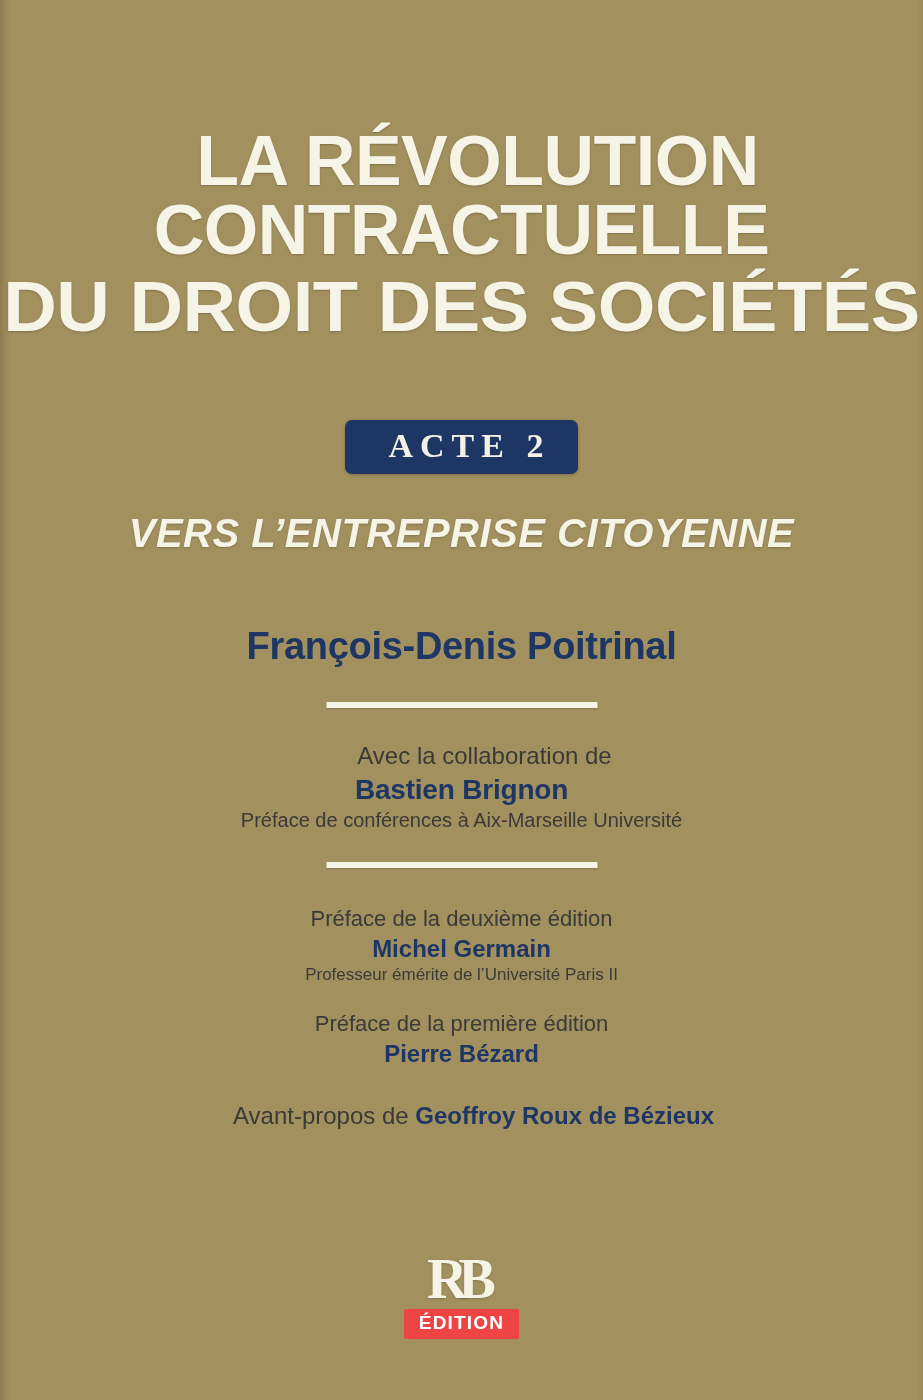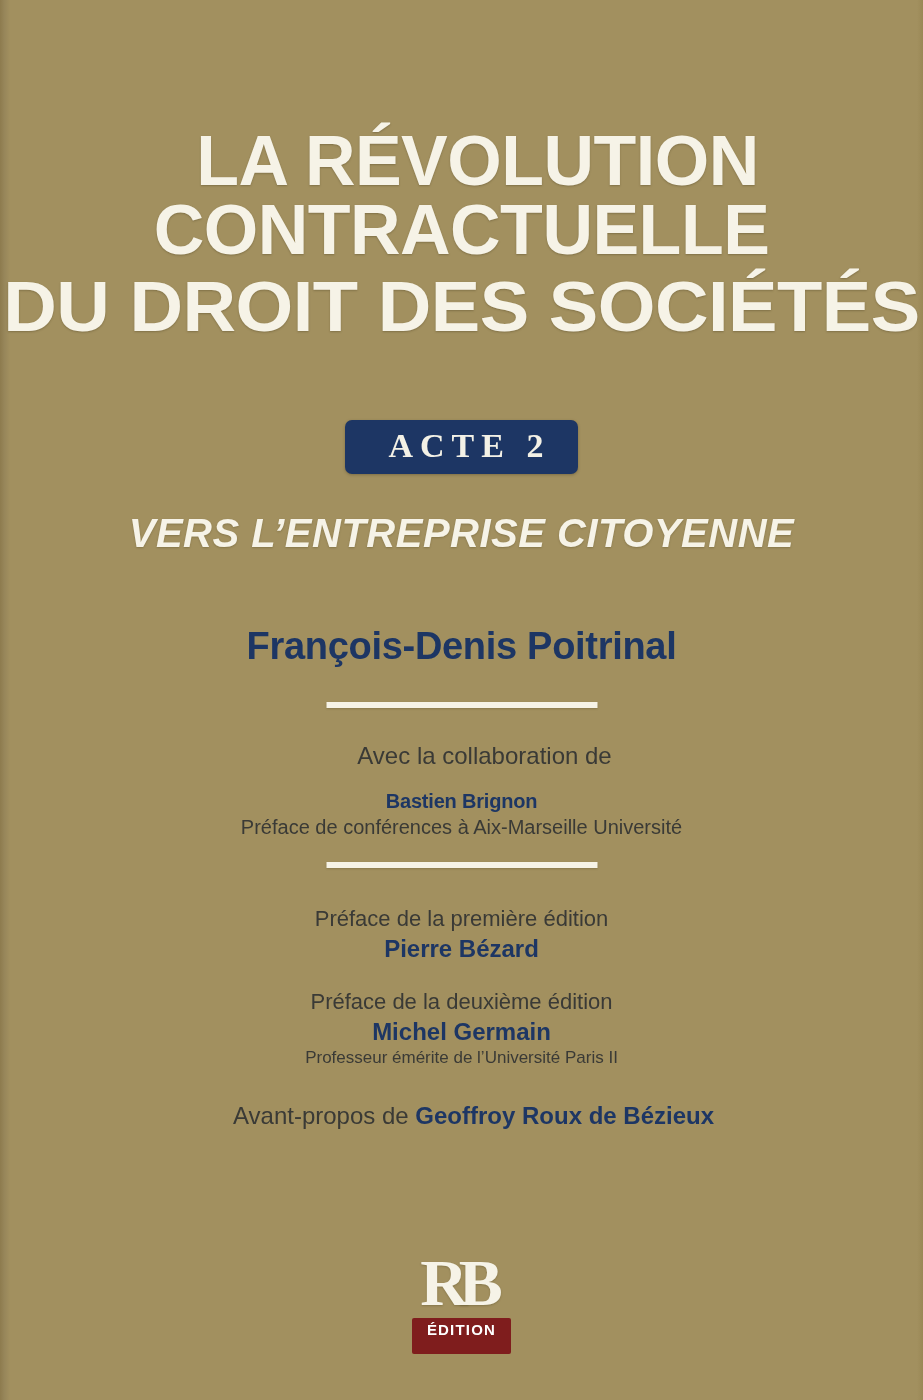--- a/index.html
+++ b/index.html
@@ -141,23 +141,23 @@
     text-align: center;
   }
   .collab-intro {
     color: #3a3a36;
     font-size: 24px;
     font-weight: 400;
     padding-left: 46px;
   }
   .collab-name {
     color: #1d3664;
-    font-size: 20px;
-    font-weight: 700;
-    margin-top: 20px;
+    font-size: 28px;
+    font-weight: 700;
+    margin-top: 4px;
     letter-spacing: -0.2px;
   }
   .collab-role {
     color: #3a3a36;
     font-size: 20px;
     font-weight: 400;
     margin-top: 3px;
   }
 
   
@@ -218,36 +218,36 @@
     left: 0;
     top: 1255px;
     width: 100%;
     text-align: center;
   }
   .logo-mark {
     display: block;
     margin: 0 auto;
     color: #f6f3e7;
     font-family: "Liberation Serif", "DejaVu Serif", serif;
-    font-size: 66px;
+    font-size: 56px;
     font-weight: 700;
     line-height: 0.86;
     letter-spacing: -9px;
     text-indent: -9px;
     text-shadow: 0 1px 2px rgba(70,58,28,0.3);
   }
   .logo-band {
     display: inline-block;
     margin-top: 6px;
-    background: #7f1d1d;
+    background: #ef4444;
     color: #ffffff;
-    font-size: 15px;
+    font-size: 19px;
     font-weight: 700;
     letter-spacing: 1.2px;
-    padding: 4px 15px 17px 15px;
+    padding: 4px 15px 7px 15px;
     border-radius: 2px;
     line-height: 1;
   }
 </style>
 </head>
 <body>
 
 <div class="cover">
 
   <div class="spine-shadow"></div>
@@ -273,29 +273,29 @@
 
   <div class="collab-block">
     <div class="collab-intro">Avec la collaboration de</div>
     <div class="collab-name">Bastien Brignon</div>
     <div class="collab-role">Préface de conférences à Aix-Marseille Université</div>
   </div>
 
   <div class="rule rule-2"></div>
 
   <div class="preface-block">
-    <div class="preface-item">
-      <div class="preface-label">Préface de la première édition</div>
-      <div class="preface-name">Pierre Bézard</div>
-    </div>
     <div class="preface-item">
       <div class="preface-label">Préface de la deuxième édition</div>
       <div class="preface-name">Michel Germain</div>
       <div class="preface-role">Professeur émérite de l’Université Paris II</div>
     </div>
+    <div class="preface-item">
+      <div class="preface-label">Préface de la première édition</div>
+      <div class="preface-name">Pierre Bézard</div>
+    </div>
   </div>
 
   <div class="foreword-block">
     <div class="foreword-line"><span>Avant-propos de </span><b>Geoffroy Roux de Bézieux</b></div>
   </div>
 
   <div class="publisher">
     <span class="logo-mark">RB</span>
     <span class="logo-band">ÉDITION</span>
   </div>

